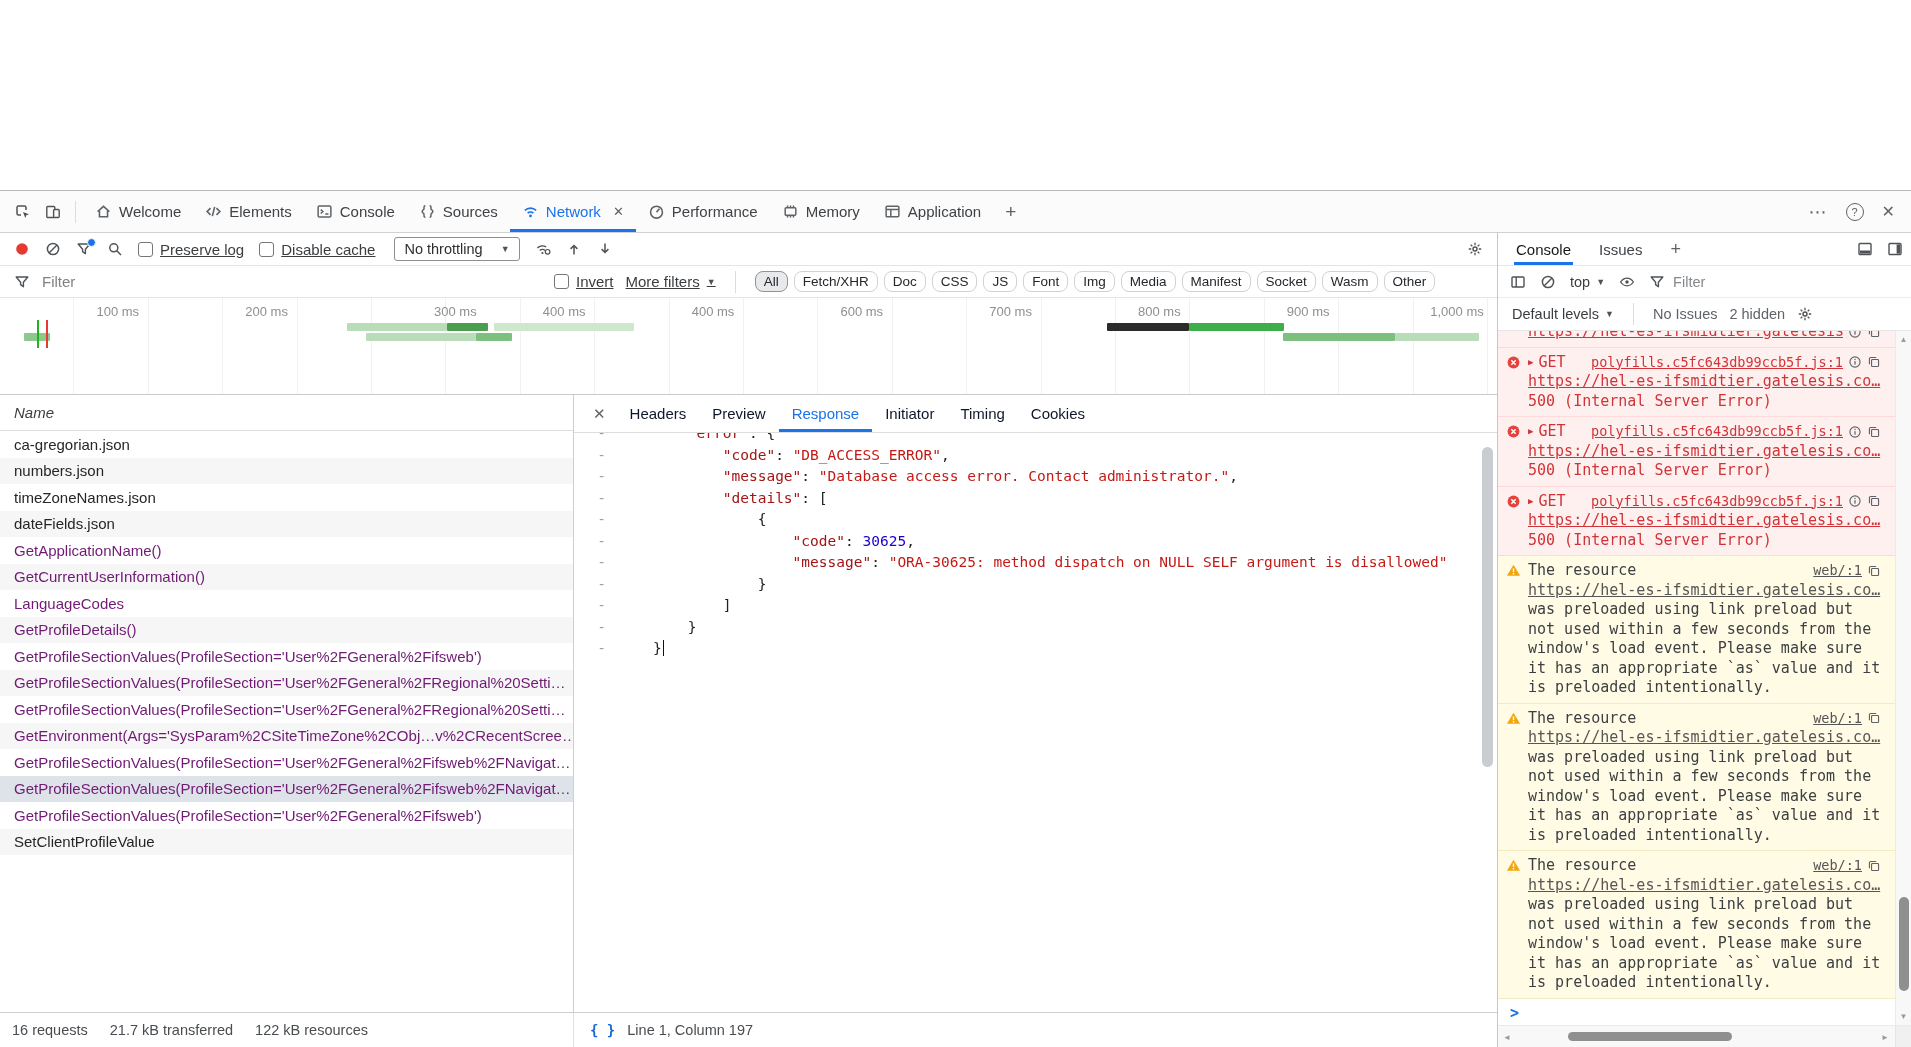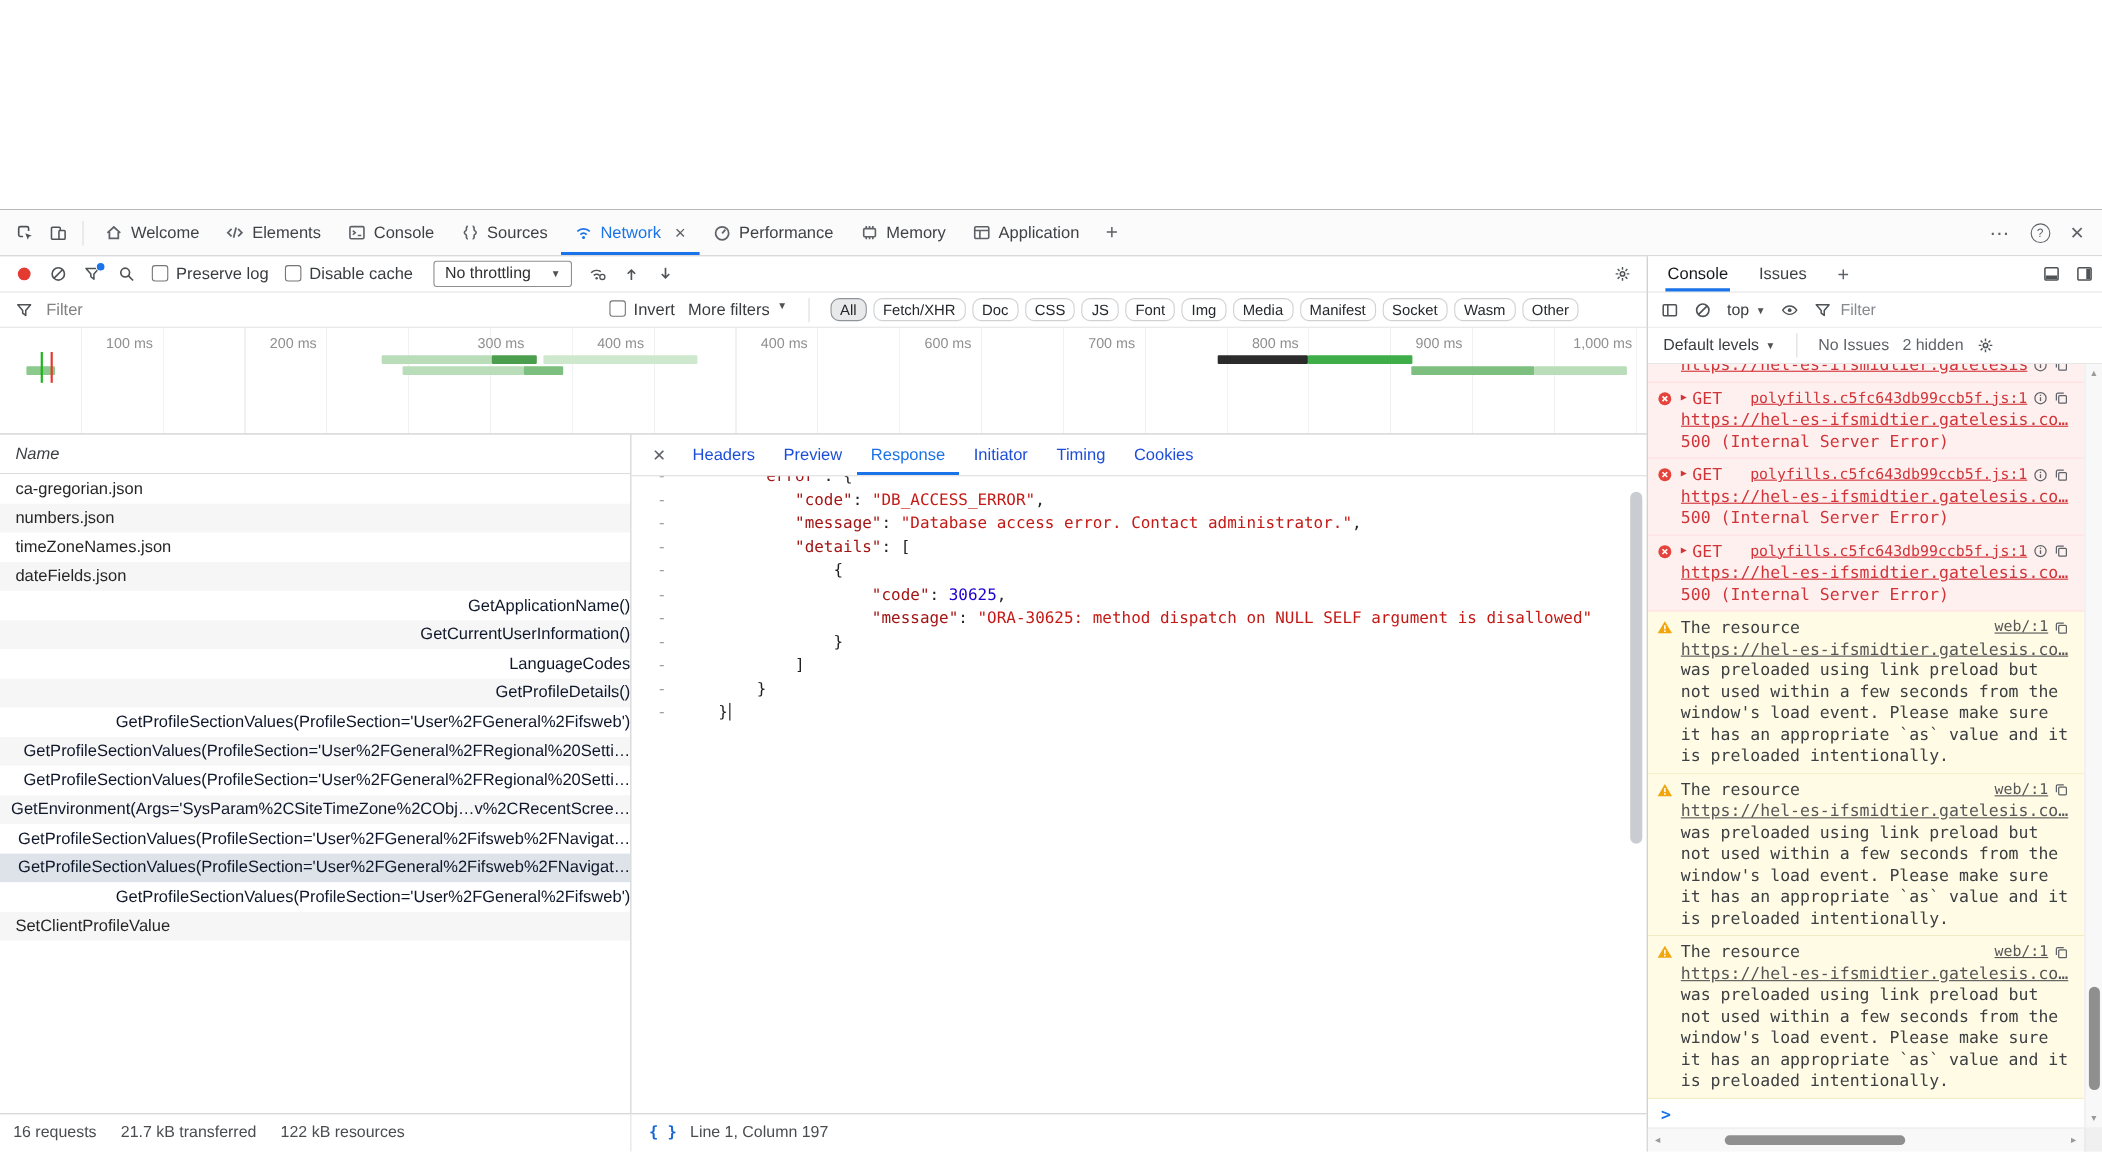--- a/index.html
+++ b/index.html
@@ -28,21 +28,21 @@
   .help-circle { width:18px; height:18px; border:1.5px solid #5f6368; border-radius:50%; font-size:11px; display:flex; align-items:center; justify-content:center; }
   .close-x { font-size:16px; }
 
   .dt-body { flex:1; display:flex; min-height:0; }
   .dt-main { width:1497px; flex:none; display:flex; flex-direction:column; min-width:0; }
 
   
   .net-toolbar { height:33px; flex:none; display:flex; align-items:center; gap:15px; padding:0 14px; border-bottom:1px solid #e4e4e4; }
   .funnel-wrap { position:relative; }
   .funnel-badge { position:absolute; top:-3px; right:-4px; width:9px; height:9px; background:#1a73e8; border-radius:50%; border:1.5px solid #fff; }
-  .cb-group { display:flex; align-items:flex-start; gap:7px; font-size:15px; color:#3a3d40; white-space:nowrap; }
+  .cb-group { display:flex; align-items:center; gap:7px; font-size:15px; color:#3a3d40; white-space:nowrap;text-decoration:underline; }
   .checkbox { width:15px; height:15px; border:1.6px solid #767676; border-radius:3px; background:#fff; flex:none; }
   .throttle { display:flex; align-items:center; gap:18px; border:1px solid #8f8f8f; border-radius:3px; height:24px; padding:0 9px; font-size:14.5px; color:#2f2f2f; margin-left:4px; white-space:nowrap; }
   .dd-arrow { font-size:9px; color:#4f5356; }
   .spacer { flex:1; }
 
   
   .net-filterbar { height:32px; flex:none; display:flex; align-items:center; gap:12px; padding:0 14px; border-bottom:1px solid #e4e4e4; overflow:hidden; }
   .filter-input { border:none; outline:none; font-size:15px; width:500px; color:#222; background:transparent; }
   .filter-input::placeholder { color:#818181; }
   .chips { display:flex; gap:6px; align-items:center; }
@@ -59,27 +59,27 @@
   .ov-bar { position:absolute; height:8px; border-radius:1px; }
   .ov-marker { position:absolute; top:22px; height:28px; width:2px; }
 
   
   .net-split { flex:1; display:flex; min-height:0; }
   .net-table { width:573px; flex:none; display:flex; flex-direction:column; min-width:0; }
   .nt-header { height:36px; flex:none; border-bottom:1px solid #ddd; font-size:15px; color:#3c3f42; display:flex; align-items:center; padding-left:14px;font-style:italic; }
   .nt-rows { flex:1; overflow:hidden; }
   .net-row { height:26.5px; display:flex; align-items:center; padding-left:14px; font-size:15px; color:#262626; white-space:nowrap; overflow:hidden; }
   .net-row:nth-child(even) { background:#f6f6f6; }
-  .net-row.error { color:#0f172a;justify-content:flex-end; }
+  .net-row.error { color:#701a75; }
   .net-row.selected { background:#dee3e9; }
 
   .resp-panel { flex:1; border-left:1px solid #cfcfcf; display:flex; flex-direction:column; position:relative; min-width:0; }
   .resp-tabs { height:38px; flex:none; display:flex; align-items:center; border-bottom:1px solid #ddd; padding-left:8px; }
   .resp-close { font-size:15px; color:#5f6368; padding:0 11px; }
-  .resp-tab { height:100%; display:flex; align-items:center; padding:0 13px; font-size:15px; color:#1d4ed8; }
+  .resp-tab { height:100%; display:flex; align-items:center; padding:0 13px; font-size:15px; color:#0f172a; }
   .resp-tab.active { color:#1a73e8; box-shadow:inset 0 -3px 0 #1a73e8; }
   .resp-code { flex:1; overflow:hidden; position:relative; font-family:"DejaVu Sans Mono",monospace; font-size:14.5px; line-height:21.5px; }
   .code-inner { margin-top:-10px; }
   .codeline { display:flex; }
   .fold { width:44px; flex:none; text-align:right; padding-right:12px; color:#9aa0a6; }
   .codetext { white-space:pre; color:#202124; }
   .tok-k { color:#a31515; } .tok-s { color:#c41a16; } .tok-n { color:#1c00cf; } .tok-p { color:#202124; }
   .cursor { display:inline-block; width:1.5px; height:16px; background:#111; vertical-align:-3px; margin-left:1px; }
   .resp-scroll-thumb { position:absolute; right:4px; top:14px; width:11px; height:320px; background:#c9ccd0; border-radius:6px; }
 

